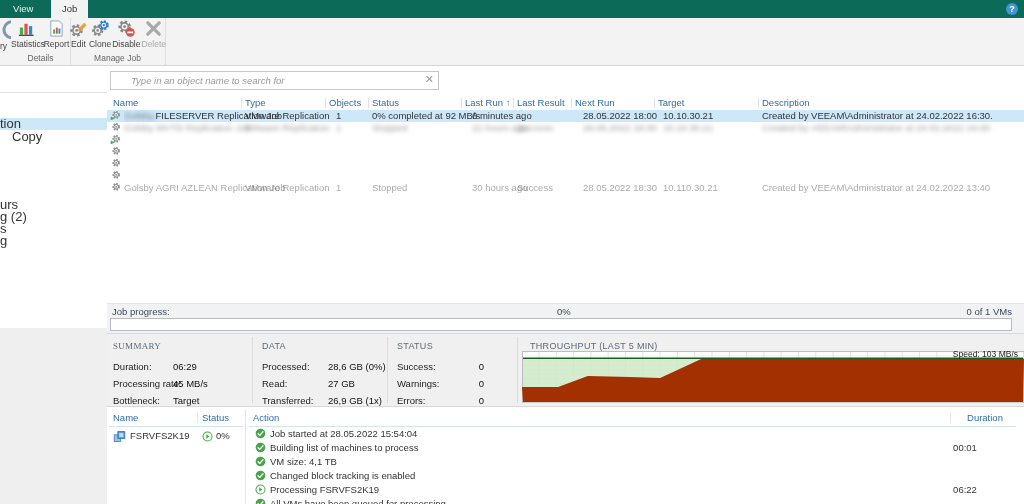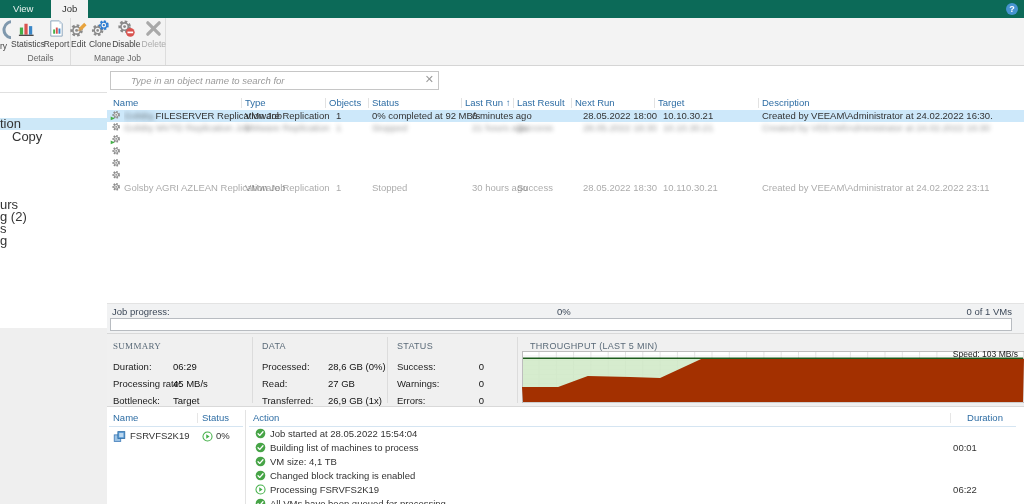--- a/index.html
+++ b/index.html
@@ -283,21 +283,21 @@
               <circle cx="9" cy="7" r="1.26" fill="#8a8a8a"></circle>
             </svg></span>
           <div class="jt-cell blur-soft" style="left: 17px;">Golsby AGRI AZLEAN Replication Job</div>
           <div class="jt-cell blur-soft" style="left: 138px;">VMware Replication</div>
           <div class="jt-cell blur-soft" style="left: 229px;">1</div>
           <div class="jt-cell blur-soft" style="left: 265px;">Stopped</div>
           <div class="jt-cell blur-soft" style="left: 365px;">30 hours ago</div>
           <div class="jt-cell blur-soft" style="left: 410px;">Success</div>
           <div class="jt-cell blur-soft" style="left: 476px;">28.05.2022 18:30</div>
           <div class="jt-cell blur-soft" style="left: 556px;">10.110.30.21</div>
-          <div class="jt-cell blur-soft" style="left: 655px;">Created by VEEAM\Administrator at 24.02.2022 23:11</div>
+          <div class="jt-cell blur-soft" style="left: 655px;">Created by VEEAM\Administrator at 24.02.2022 13:40</div>
         </div>
       </div>
 
     <div id="progress-band">
       <div class="pb-txt" style="left:5px;">Job progress:</div>
       <div class="pb-txt" style="left:450px;">0%</div>
       <div class="pb-txt" style="right:12px;">0 of 1 VMs</div>
       <div id="job-progress-bar"></div>
     </div>
 

